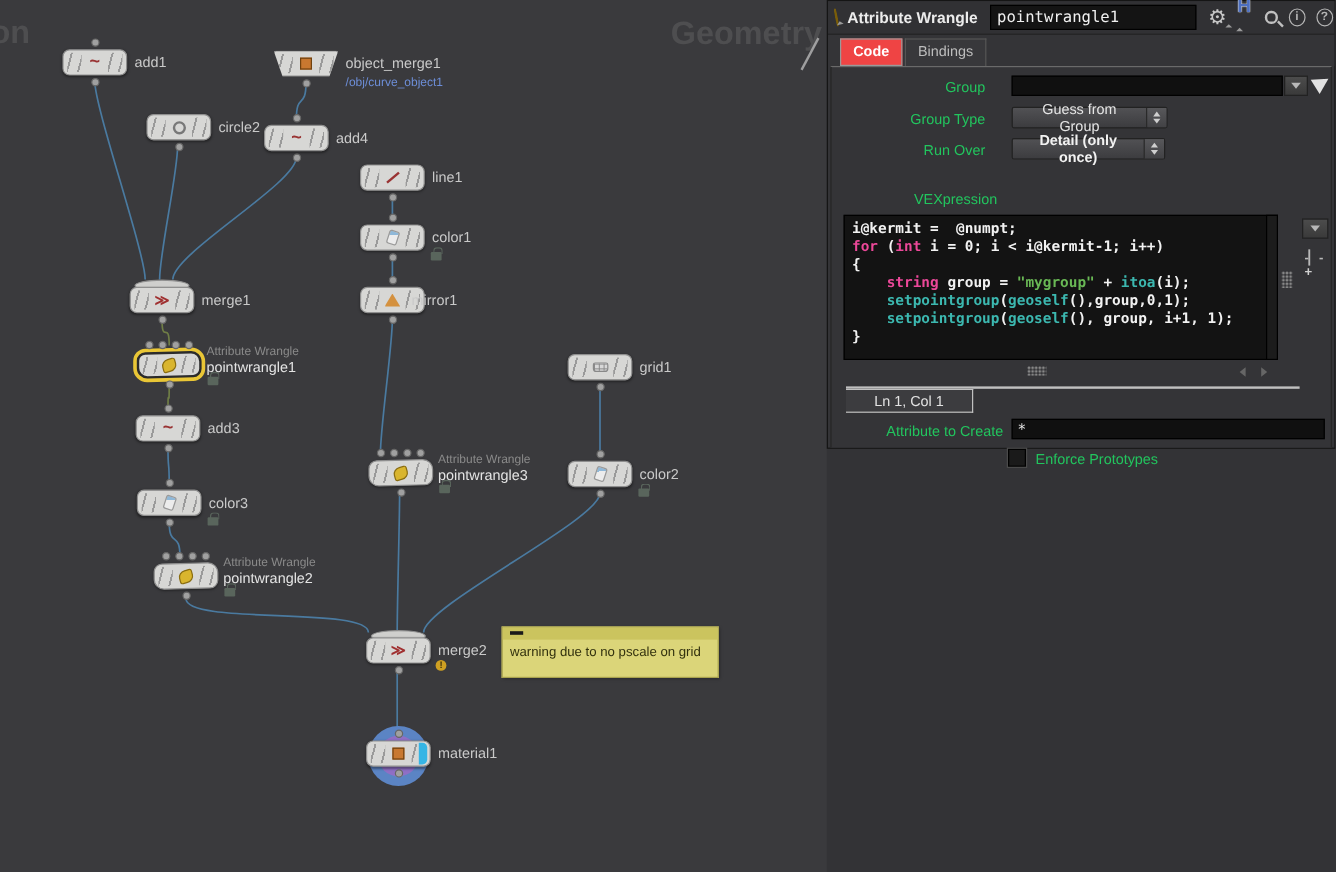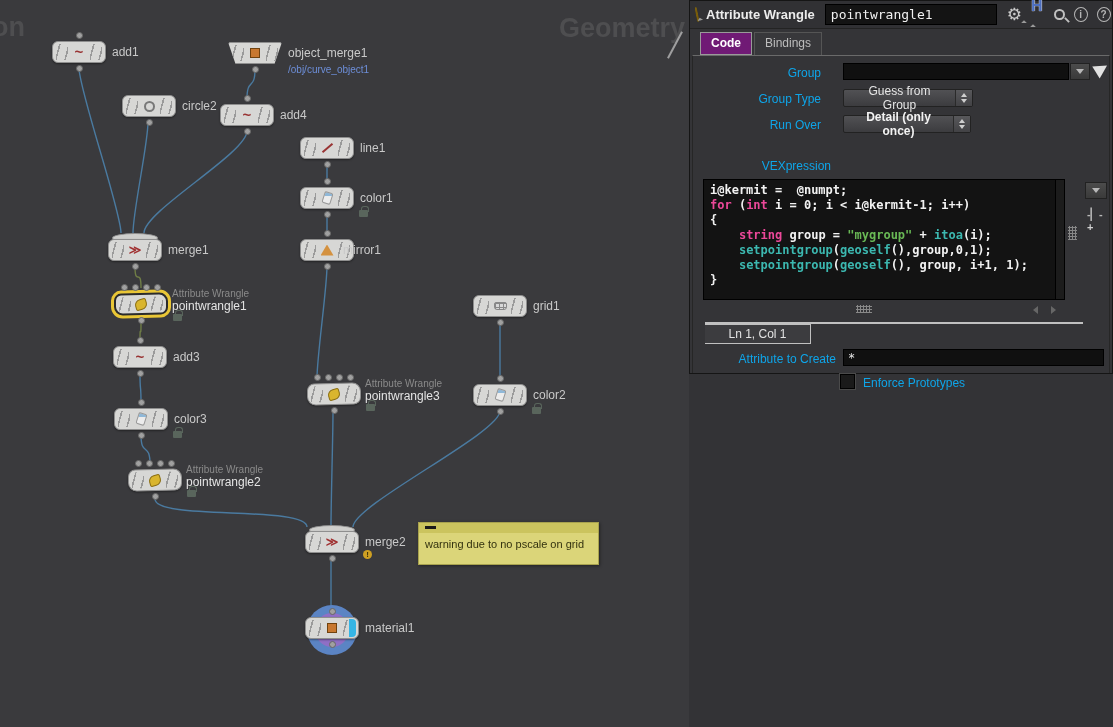--- a/index.html
+++ b/index.html
@@ -81,24 +81,24 @@
   .corner-tri { position:absolute; right:-4px; bottom:-2px; width:0; height:0;
                 border-left:4px solid transparent; border-top:4px solid #9a9a9a; transform:rotate(-45deg); }
   .mag { width:11px; height:11px; border:2px solid #c0c0c0; border-radius:50%; position:relative; }
   .mag::after { content:""; position:absolute; left:8px; top:8px; width:6px; height:2px;
                 background:#c0c0c0; transform:rotate(45deg); }
   .circ-ic { width:15px; height:15px; border:1.5px solid #b5b5b5; border-radius:50%;
              color:#b5b5b5; font-size:10px; font-weight:bold; text-align:center; line-height:13px; }
   .tabs { display:flex; gap:2px; padding:3px 10px 0 10px; background:#343437; }
   .tab { padding:3px 10px 4px 10px; border:1px solid #555; border-bottom:none;
          background:#38383b; color:#bdbdbd; }
-  .tab.active { border:1px solid #9a9a9a; color:#fff; font-weight:bold; background:#701a75; }
+  .tab.active { border:1px solid #9a9a9a; color:#fff; font-weight:bold; background:#ef4444; }
   .pbody { border-top:1px solid #6a6a6a; margin:0 2px; height:318px; background:#343437;
            border-left:1px solid #262626; border-right:1px solid #262626; position:relative; }
-  .plabel { position:absolute; text-align:right; color:#0ea5e9; }
+  .plabel { position:absolute; text-align:right; color:#22c55e; }
   .pfield { background:#101010; border:1px solid #000; height:17px; color:#e8e8e8;
             font-family:"DejaVu Sans Mono", monospace; font-size:12px; padding:0 4px; }
   .dd-btn { width:20px; height:17px; background:linear-gradient(#4c4c4c,#3a3a3a);
             border:1px solid #222; display:flex; align-items:center; justify-content:center; }
   .tri-dn { width:0; height:0; border-left:4px solid transparent; border-right:4px solid transparent;
             border-top:5px solid #b8b8b8; }
   .pick-arrow { width:0; height:0; border-top:7px solid transparent; border-bottom:7px solid transparent;
                 border-left:13px solid #e2e2e2; transform:rotate(-32deg); }
   .select { height:18px; background:linear-gradient(#515154,#3c3c3f); border:1px solid #222;
             border-radius:2px; display:flex; align-items:center; }

